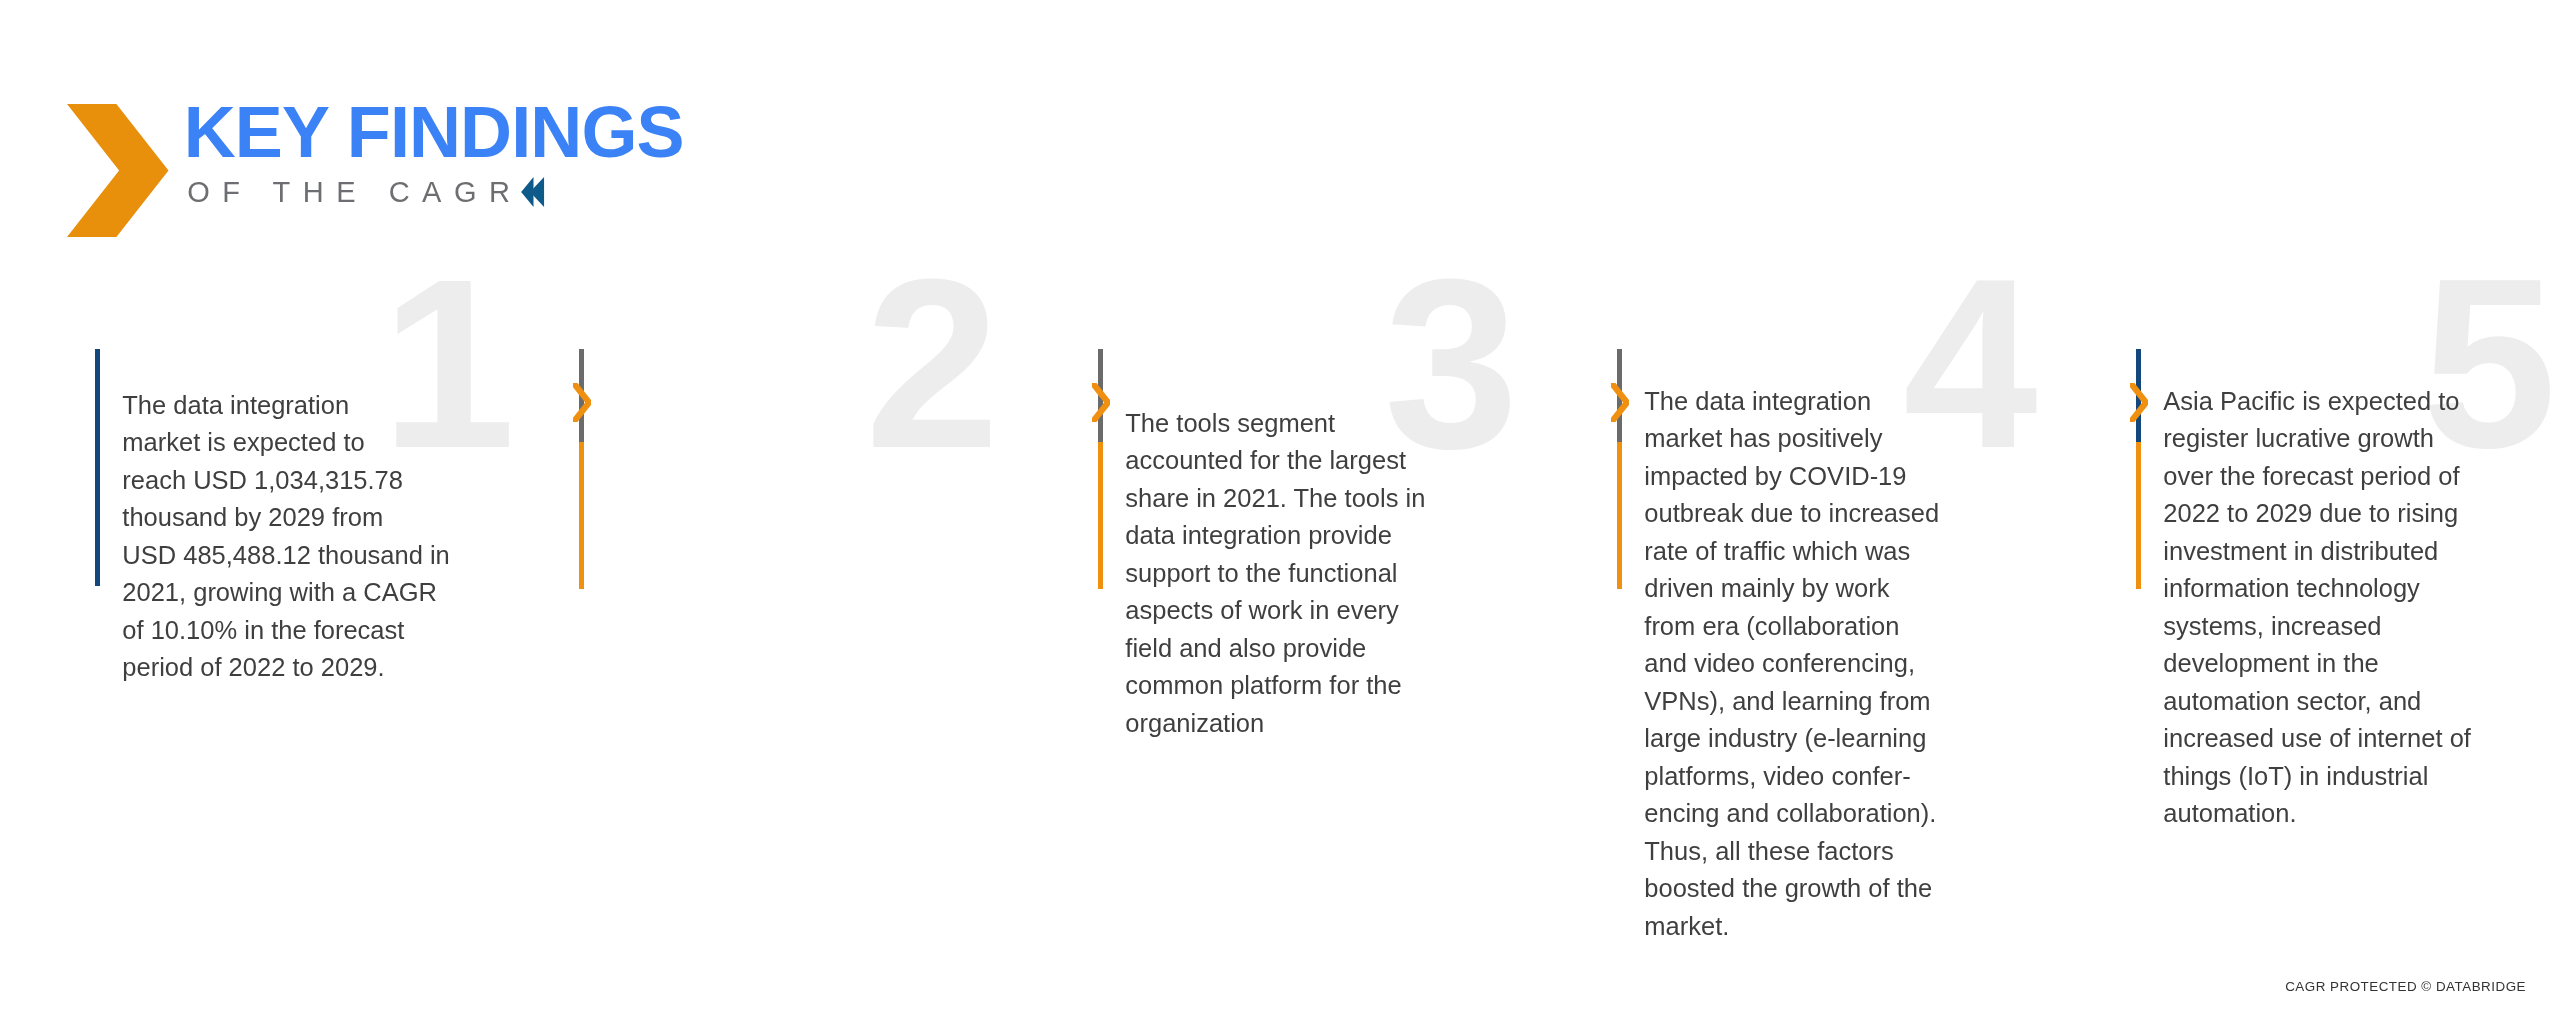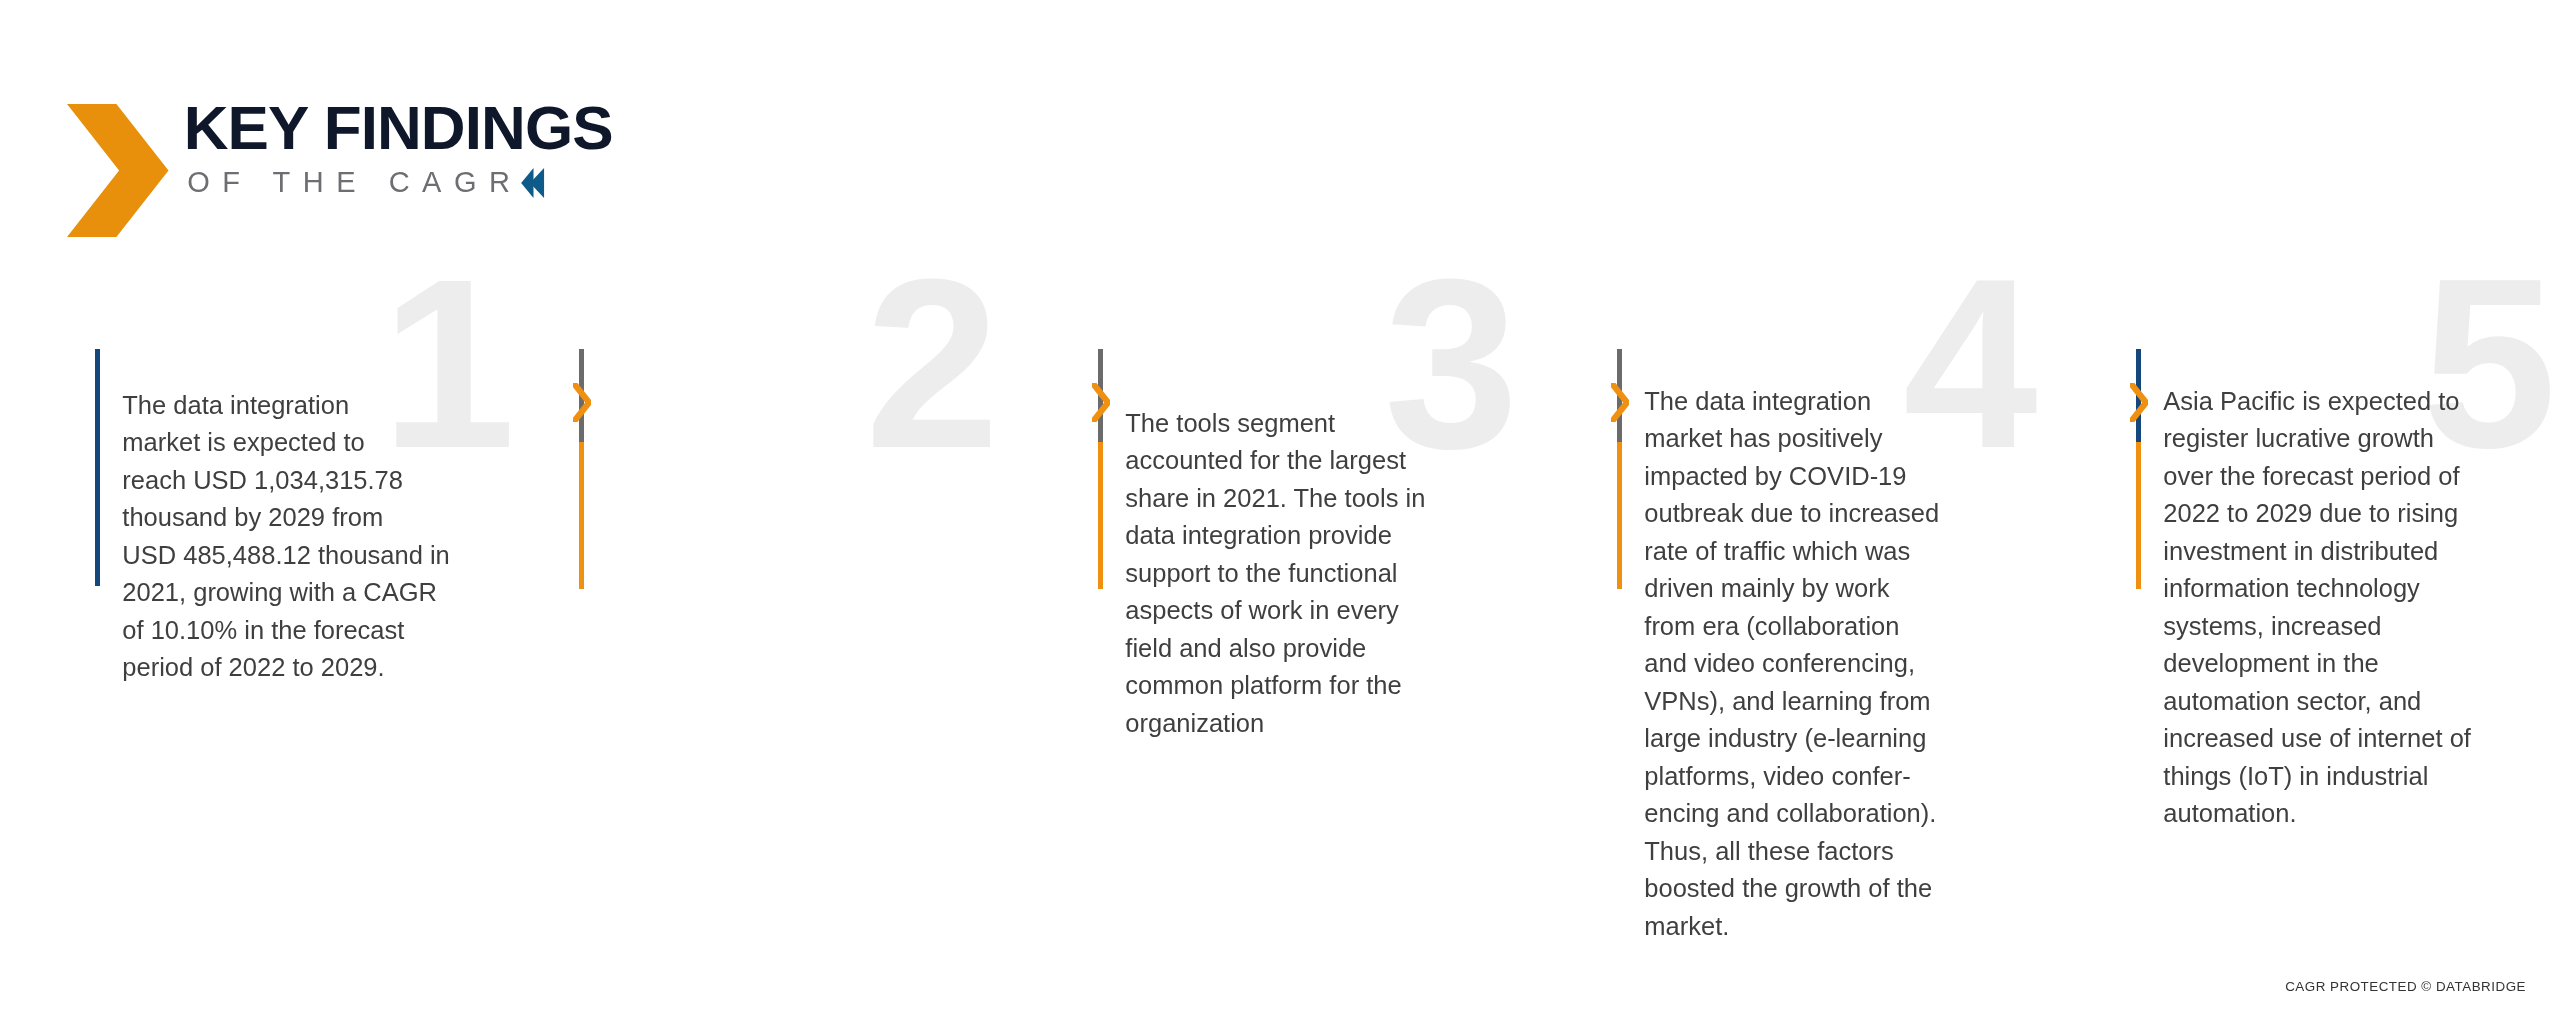--- a/index.html
+++ b/index.html
@@ -34,24 +34,24 @@
   .header-arrow svg { display:block; }
 
   .header-text {
     margin-left:10.7px;
     display:flex;
     flex-direction:column;
     justify-content:flex-start;
   }
 
   .header-title {
-    font-size:62px;
+    font-size:72px;
     line-height:0.94;
     font-weight:bold;
-    color:#0f172a;
+    color:#3b82f6;
     letter-spacing:-0.9px;
     font-family:"Liberation Sans", sans-serif;
   }
 
   .header-sub-row {
     display:flex;
     align-items:center;
     margin-top:9px;
     margin-left:3.6px;
   }

